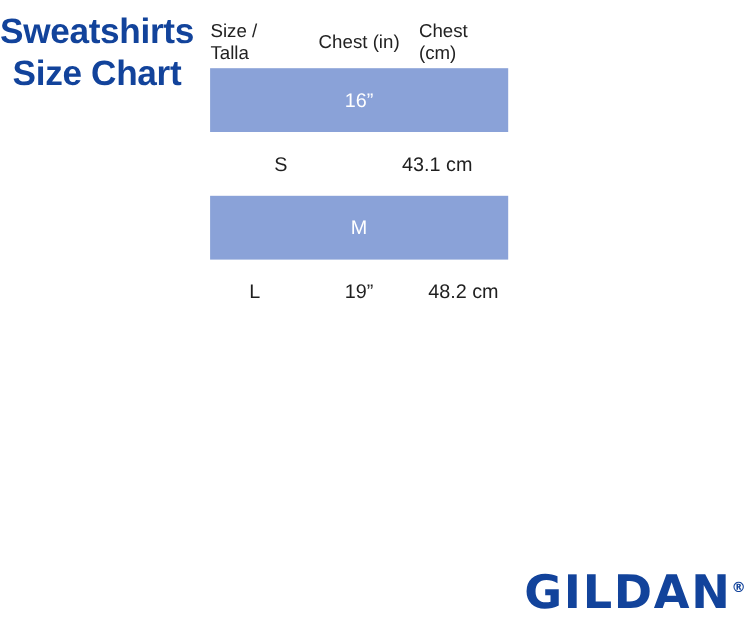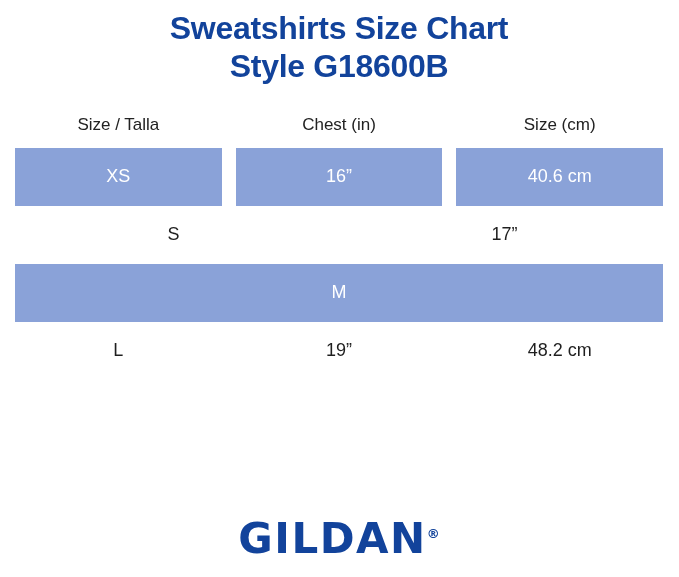--- a/index.html
+++ b/index.html
@@ -12,21 +12,21 @@
     height: 577px;
     font-family: "Liberation Sans", sans-serif;
     color: #1a1a1a;
     overflow: hidden;
   }
   .page {
     width: 678px;
     height: 577px;
     position: relative;
     display: flex;
-    flex-direction: column;
+    flex-direction: row;
     box-sizing: border-box;
   }
   .title-block {
     text-align: center;
     padding-top: 10px;
   }
   .title-line {
     color: #12439b;
     font-size: 32px;
     font-weight: bold;
@@ -88,40 +88,37 @@
     font-weight: bold;
   }
 </style>
 </head>
 <body>
 
 <div class="page">
 
   <div class="title-block">
     <div class="title-line">Sweatshirts Size Chart</div>
-    <div class="title-line">Style G18600B</div>
   </div>
 
   <div class="table">
 
     <div class="row header-row">
       <div class="cell">Size / Talla</div>
       <div class="cell">Chest (in)</div>
-      <div class="cell">Size (cm)</div>
+      <div class="cell">Chest (cm)</div>
     </div>
 
     <div class="row shaded">
-      <div class="cell">XS</div>
       <div class="cell">16”</div>
-      <div class="cell">40.6 cm</div>
     </div>
 
     <div class="row plain">
       <div class="cell">S</div>
-      <div class="cell">17”</div>
+      <div class="cell">43.1 cm</div>
     </div>
 
     <div class="row shaded">
       <div class="cell">M</div>
     </div>
 
     <div class="row plain">
       <div class="cell">L</div>
       <div class="cell">19”</div>
       <div class="cell">48.2 cm</div>

